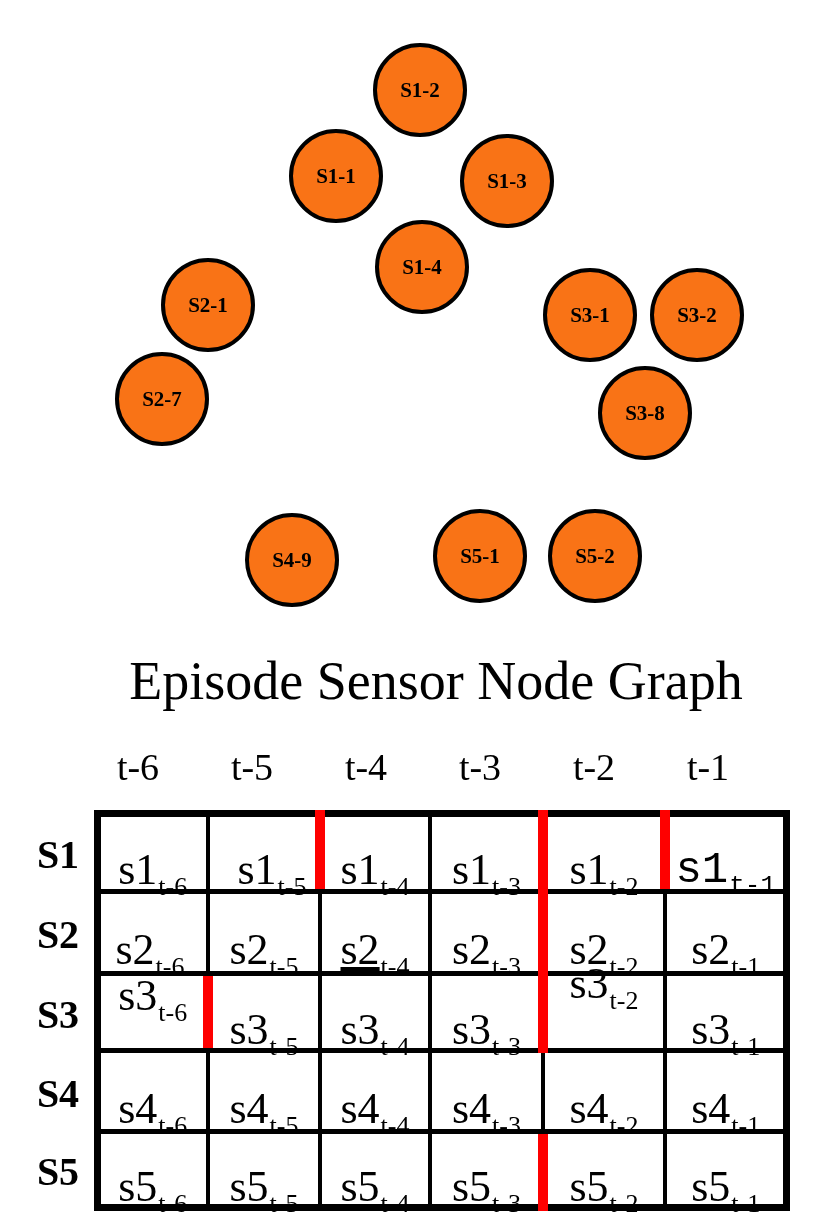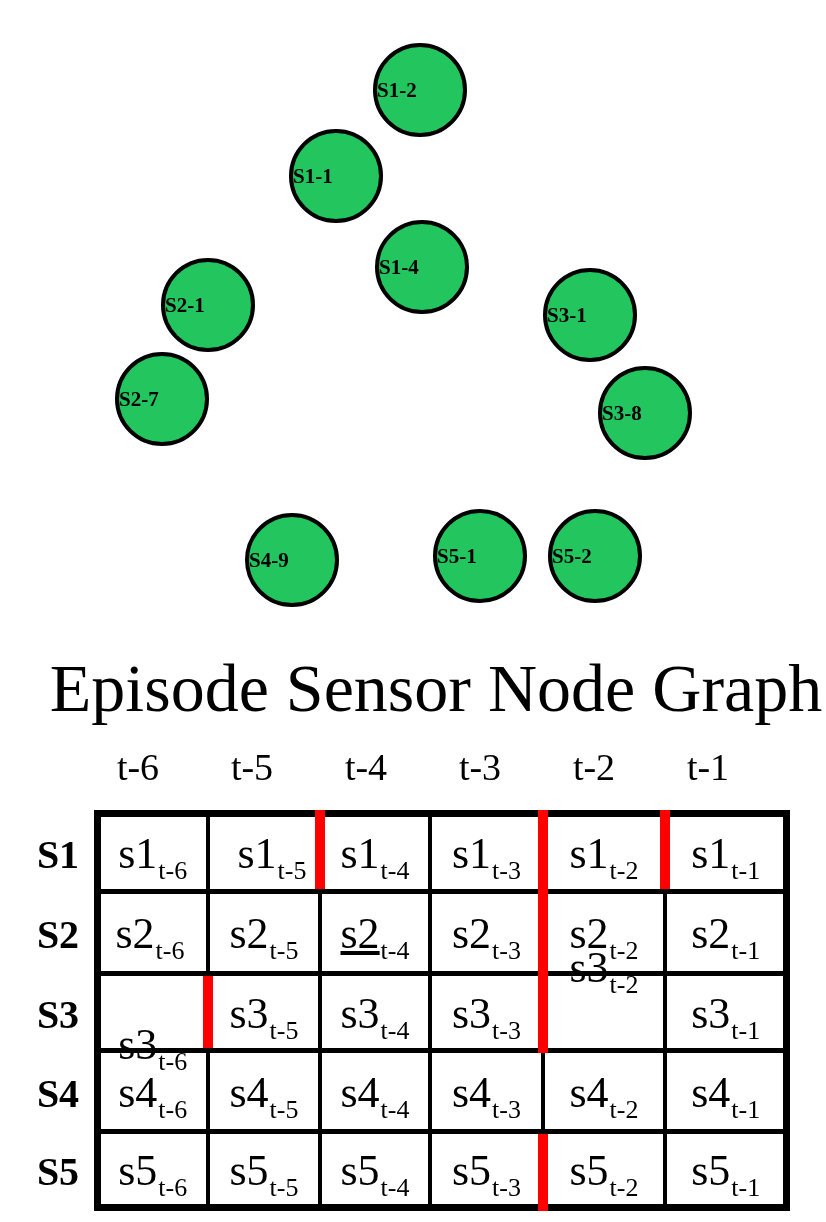--- a/index.html
+++ b/index.html
@@ -10,34 +10,34 @@
     position: relative;
     overflow: hidden;
     color: #000;
   }
   .layer { position: absolute; left: 0; top: 0; width: 826px; height: 1222px; }
 
   .title {
     position: absolute;
     left: 46px; top: 654px; width: 780px;
     text-align: center;
-    font-size: 68px;
+    font-size: 54px;
     line-height: 1;
     white-space: nowrap;
   }
 
   .node {
     position: absolute;
     box-sizing: border-box;
     border: 4.5px solid #000;
     border-radius: 50%;
-    background: #22c55e;
+    background: #f97316;
     display: flex;
     align-items: center;
-    justify-content: flex-start;
+    justify-content: center;
     font-family: Liberation Serif, serif;
   }
   .node-label {
     font-weight: bold;
     font-size: 21px;
     line-height: 1;
   }
 
   .hline, .vline { position: absolute; background: #000; }
   .redbar { position: absolute; }
@@ -56,50 +56,57 @@
     font-weight: bold;
     line-height: 1;
     white-space: nowrap;
   }
   .cell {
     position: absolute;
     transform: translate(-50%, -50%);
     font-size: 44px;
     line-height: 1;
     white-space: nowrap;
+    margin-top: 16px;
   }
   .cell .sub {
     font-size: 26px;
     position: relative;
     top: 11px;
     margin-left: 1px;
   }
 </style>
 </head>
 <body>
 
 <div class="layer">
   <div class="layer" id="graph-layer">
       <div class="node" style="left: 289px; top: 129px; width: 94px; height: 94px; border-color: rgb(0, 0, 0);">
         <span class="node-label">S1-1</span>
       </div>
       <div class="node" style="left: 373px; top: 43px; width: 94px; height: 94px; border-color: rgb(0, 0, 0);">
         <span class="node-label">S1-2</span>
       </div>
+      <div class="node" style="left: 460px; top: 134px; width: 94px; height: 94px; border-color: rgb(0, 0, 0);">
+        <span class="node-label">S1-3</span>
+      </div>
       <div class="node" style="left: 375px; top: 220px; width: 94px; height: 94px; border-color: rgb(0, 0, 0);">
         <span class="node-label">S1-4</span>
       </div>
       <div class="node" style="left: 161px; top: 258px; width: 94px; height: 94px; border-color: rgb(0, 0, 0);">
         <span class="node-label">S2-1</span>
       </div>
       <div class="node" style="left: 115px; top: 352px; width: 94px; height: 94px; border-color: rgb(0, 0, 0);">
         <span class="node-label">S2-7</span>
       </div>
       <div class="node" style="left: 543px; top: 268px; width: 94px; height: 94px; border-color: rgb(0, 0, 0);">
         <span class="node-label">S3-1</span>
+      </div>
+      <div class="node" style="left: 650px; top: 268px; width: 94px; height: 94px; border-color: rgb(0, 0, 0);">
+        <span class="node-label">S3-2</span>
       </div>
       <div class="node" style="left: 598px; top: 366px; width: 94px; height: 94px; border-color: rgb(0, 0, 0);">
         <span class="node-label">S3-8</span>
       </div>
       <div class="node" style="left: 245px; top: 513px; width: 94px; height: 94px; border-color: rgb(0, 0, 0);">
         <span class="node-label">S4-9</span>
       </div>
       <div class="node" style="left: 433px; top: 509px; width: 94px; height: 94px; border-color: rgb(0, 0, 0);">
         <span class="node-label">S5-1</span>
       </div>
@@ -132,30 +139,30 @@
       <div class="col-header" style="left: 366px; top: 767px;">t-4</div>
       <div class="col-header" style="left: 480px; top: 767px;">t-3</div>
       <div class="col-header" style="left: 594px; top: 767px;">t-2</div>
       <div class="col-header" style="left: 708px; top: 767px;">t-1</div>
       <div class="row-header" style="left: 58px; top: 855.25px;">S1</div>
       <div class="cell" style="left: 152.75px; top: 854.25px;"><span class="base">s1</span><span class="sub">t-6</span></div>
       <div class="cell" style="left: 272px; top: 854.25px;"><span class="base">s1</span><span class="sub">t-5</span></div>
       <div class="cell" style="left: 375px; top: 854.25px;"><span class="base">s1</span><span class="sub">t-4</span></div>
       <div class="cell" style="left: 486.5px; top: 854.25px;"><span class="base">s1</span><span class="sub">t-3</span></div>
       <div class="cell" style="left: 604px; top: 854.25px;"><span class="base">s1</span><span class="sub">t-2</span></div>
-      <div class="cell" style="left: 725.75px; top: 854.25px;"><span class="base">s1</span><span class="sub">t-1</span></div>
+      <div class="cell" style="left: 725.75px; top: 854.25px; font-family: Liberation Mono, monospace;"><span class="base">s1</span><span class="sub">t-1</span></div>
       <div class="row-header" style="left: 58px; top: 935px;">S2</div>
       <div class="cell" style="left: 150px; top: 934px;"><span class="base">s2</span><span class="sub">t-6</span></div>
       <div class="cell" style="left: 264px; top: 934px;"><span class="base">s2</span><span class="sub">t-5</span></div>
       <div class="cell" style="left: 375px; top: 934px; text-decoration: underline;"><span class="base">s2</span><span class="sub">t-4</span></div>
       <div class="cell" style="left: 486.5px; top: 934px;"><span class="base">s2</span><span class="sub">t-3</span></div>
       <div class="cell" style="left: 604px; top: 934px;"><span class="base">s2</span><span class="sub">t-2</span></div>
       <div class="cell" style="left: 725.75px; top: 934px;"><span class="base">s2</span><span class="sub">t-1</span></div>
       <div class="row-header" style="left: 58px; top: 1014.5px;">S3</div>
-      <div class="cell" style="left: 152.75px; top: 1045px;"><span class="base">s3</span><span class="sub">t-6</span></div>
+      <div class="cell" style="left: 152.75px; top: 980px;"><span class="base">s3</span><span class="sub">t-6</span></div>
       <div class="cell" style="left: 264px; top: 1013.5px;"><span class="base">s3</span><span class="sub">t-5</span></div>
       <div class="cell" style="left: 375px; top: 1013.5px;"><span class="base">s3</span><span class="sub">t-4</span></div>
       <div class="cell" style="left: 486.5px; top: 1013.5px;"><span class="base">s3</span><span class="sub">t-3</span></div>
       <div class="cell" style="left: 604px; top: 968px;"><span class="base">s3</span><span class="sub">t-2</span></div>
       <div class="cell" style="left: 725.75px; top: 1013.5px;"><span class="base">s3</span><span class="sub">t-1</span></div>
       <div class="row-header" style="left: 58px; top: 1093.5px;">S4</div>
       <div class="cell" style="left: 152.75px; top: 1092.5px;"><span class="base">s4</span><span class="sub">t-6</span></div>
       <div class="cell" style="left: 264px; top: 1092.5px;"><span class="base">s4</span><span class="sub">t-5</span></div>
       <div class="cell" style="left: 375px; top: 1092.5px;"><span class="base">s4</span><span class="sub">t-4</span></div>
       <div class="cell" style="left: 486.5px; top: 1092.5px;"><span class="base">s4</span><span class="sub">t-3</span></div>

